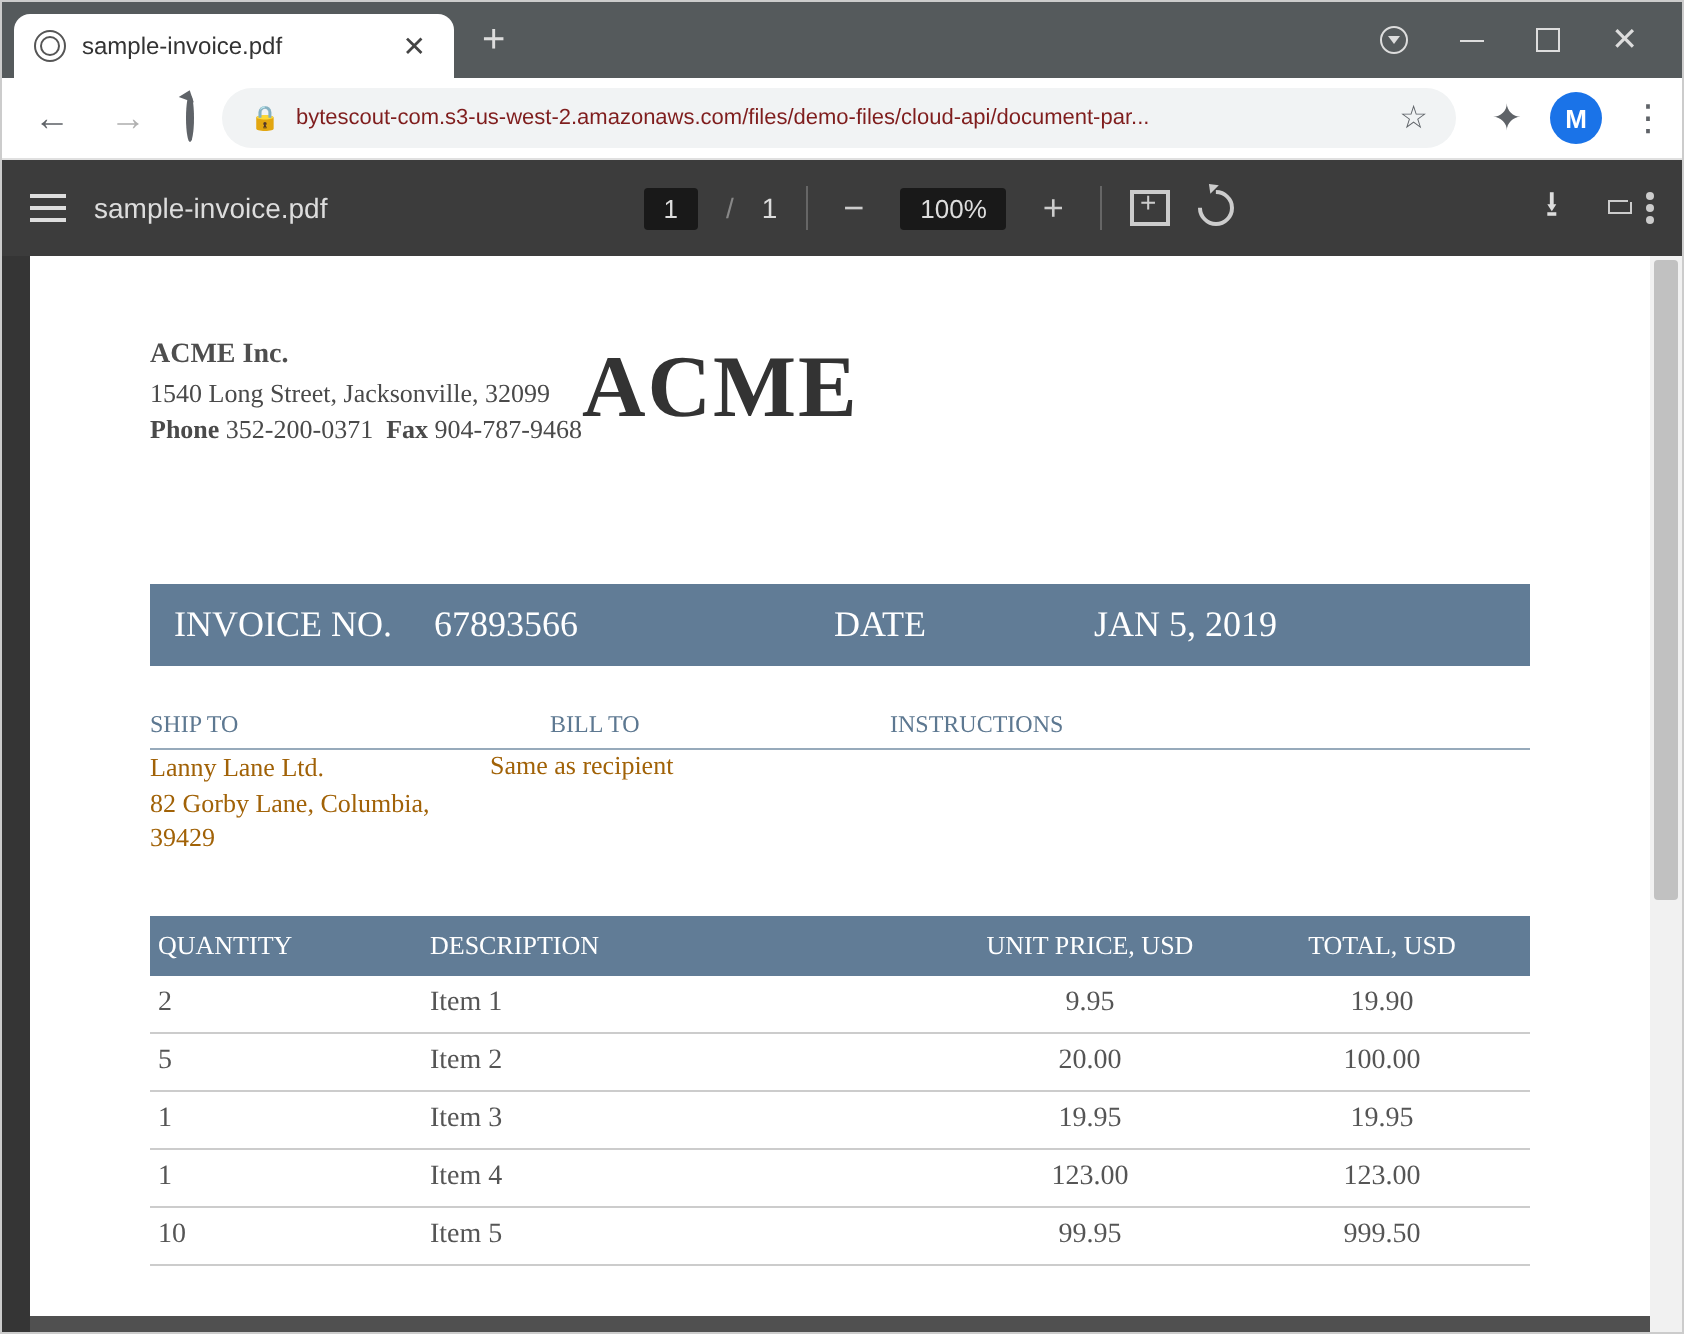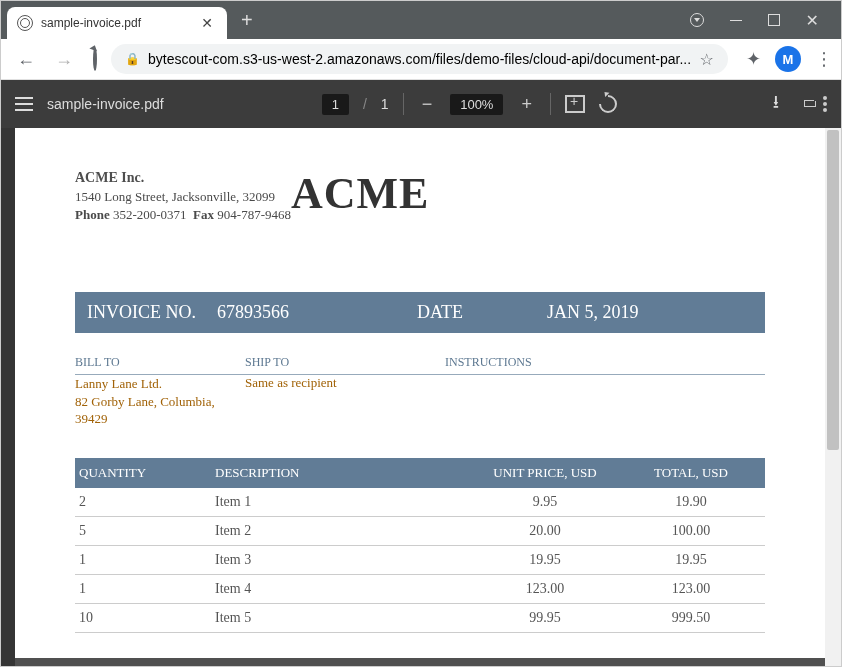--- a/index.html
+++ b/index.html
@@ -20,21 +20,21 @@
   .wincontrols .max{width:10px;height:10px;border:1.5px solid #ddd;display:inline-block}
   .wincontrols .x{font-size:16px}
   
   .addrbar{height:40px;display:flex;align-items:center;gap:8px;padding:0 10px;border-bottom:1px solid #e0e0e0}
   .nav-ico{color:#5f6368;font-size:18px;padding:4px 6px;cursor:pointer}
   .nav-ico.dis{color:#b0b0b0;cursor:default}
   .reload{width:16px;height:16px;border:2px solid #5f6368;border-radius:50%;border-top-color:transparent;transform:rotate(45deg);position:relative}
   .reload::after{content:"";position:absolute;right:-3px;top:-4px;border-left:4px solid transparent;border-right:4px solid transparent;border-bottom:5px solid #5f6368;transform:rotate(20deg)}
   .urlbox{flex:1;display:flex;align-items:center;background:#f1f3f4;border-radius:20px;height:30px;padding:0 14px;gap:8px;overflow:hidden}
   .lock{color:#5f6368;font-size:12px}
-  .url{font-size:14px;color:#000000;white-space:nowrap;overflow:hidden;text-overflow:ellipsis;flex:1}
+  .url{font-size:11px;color:#7f1d1d;white-space:nowrap;overflow:hidden;text-overflow:ellipsis;flex:1}
   .star{color:#5f6368;font-size:16px}
   .addr-right{display:flex;align-items:center;gap:14px;padding-left:10px}
   .ext{color:#5f6368;font-size:18px}
   .avatar{width:26px;height:26px;border-radius:50%;background:#1a73e8;color:#fff;display:flex;align-items:center;justify-content:center;font-size:13px;font-weight:600}
   .dots{color:#5f6368;font-size:18px;letter-spacing:-2px}
   
   .pdfbar{height:48px;background:#3c3c3c;color:#ddd;display:flex;align-items:center;padding:0 14px;gap:14px;font-size:14px}
   .ham{width:18px;height:14px;display:flex;flex-direction:column;justify-content:space-between;cursor:pointer}
   .ham span{height:2px;background:#ddd}
   .pdf-title{font-weight:500}
@@ -173,22 +173,22 @@
         </div>
 
         <div class="banner">
           <span class="lab">INVOICE NO.</span>
           <span class="val">67893566</span>
           <span class="lab">DATE</span>
           <span class="val">JAN 5, 2019</span>
         </div>
 
         <div class="sections">
+          <span class="col c2">SHIP TO</span>
           <span class="col c1">BILL TO</span>
-          <span class="col c2">SHIP TO</span>
           <span class="col c3">INSTRUCTIONS</span>
         </div>
         <div class="secvals">
           <span class="c1">
             <span>Lanny Lane Ltd.</span><br>
             <span>82  Gorby Lane, Columbia, 39429</span>
           </span>
           <span class="c2">Same as recipient</span>
           <span class="c3"></span>
         </div>

